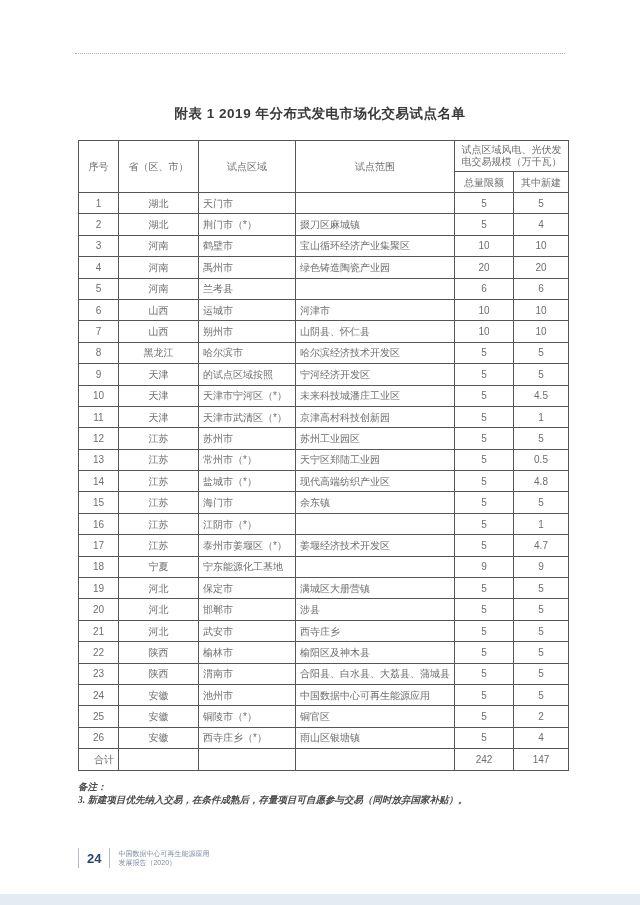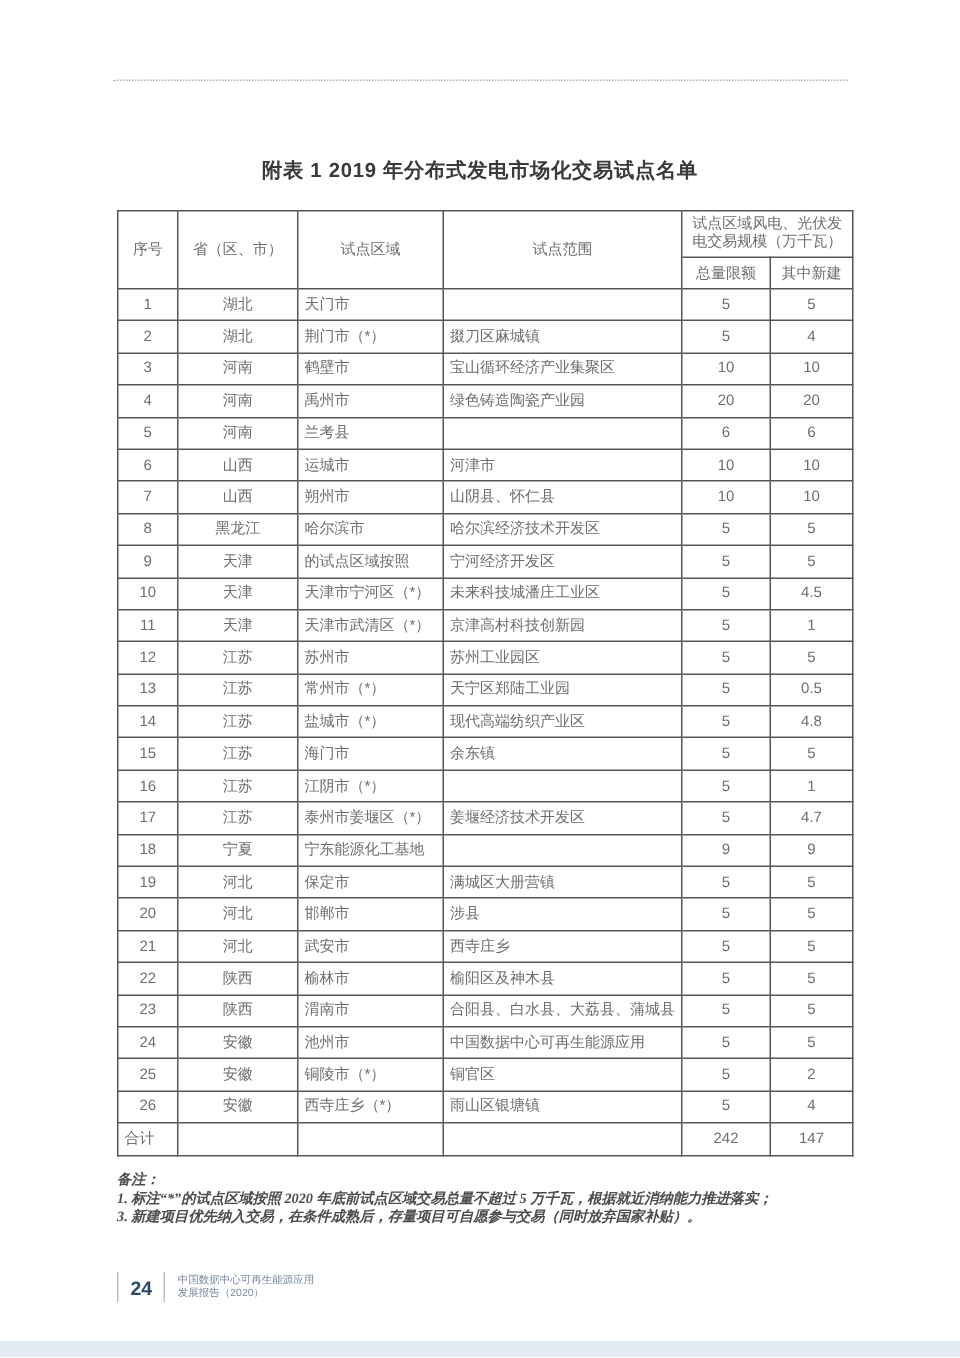--- a/index.html
+++ b/index.html
@@ -22,21 +22,21 @@
   table.pilot th, table.pilot td {
     border:1px solid #565656; font-size:10px; color:#6e6e6e;
     padding:0 4px; line-height:13px; overflow:visible; white-space:nowrap;
     font-weight:normal; box-sizing:border-box;
   }
   table.pilot thead tr.h1 th { height:31px; text-align:center; }
   table.pilot thead tr.h2 th { height:21px; text-align:center; }
   table.pilot td { height:21.4px; }
   .c-no, .c-num, .c-prov { text-align:center; }
   .c-region, .c-scope { text-align:left; padding-left:11px;margin-left:16px; }
-  .c-total { text-align:left; }
+  .c-total { text-align:right; }
   .notes {
     position:absolute; top:781px; left:78px; width:505px;
     font-family:"Liberation Serif","DejaVu Serif",serif; font-style:italic;
     font-size:9.5px; color:#4d4d4d; line-height:12.5px;
   }
   .notes .note-line { margin:0;font-weight:bold; }
   .footer {
     position:absolute; top:848px; left:78px; display:flex; align-items:center;
   }
   .footer .bar { width:1px; height:20px; background:#b9bec6; }
@@ -324,21 +324,20 @@
         <td></td>
         <td class="c-num">242</td>
         <td class="c-num">147</td>
       </tr>
     </tfoot>
   </table>
 
   <div class="notes">
     <div class="note-line">备注：</div>
     <div id="notes-list">
-        <div class="note-line">1. 标注“*”的试点区域按照 2020 年底前试点区域交易总量不超过 5 万千瓦，根据就近消纳能力推进落实；</div>
         <div class="note-line">3. 新建项目优先纳入交易，在条件成熟后，存量项目可自愿参与交易（同时放弃国家补贴）。</div>
       </div>
   </div>
 
   <div class="footer">
     <div class="bar"></div>
     <div class="pagenum">24</div>
     <div class="bar"></div>
     <div class="doc-name">
       <div>中国数据中心可再生能源应用</div>

